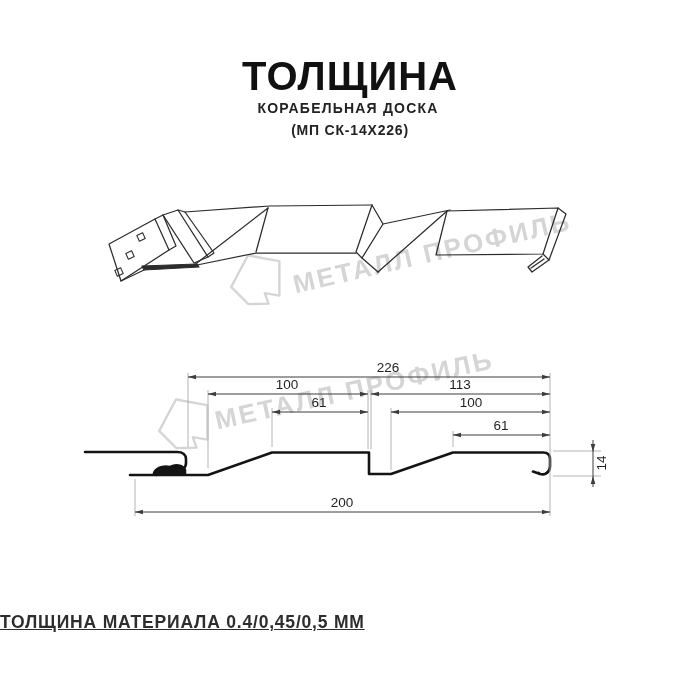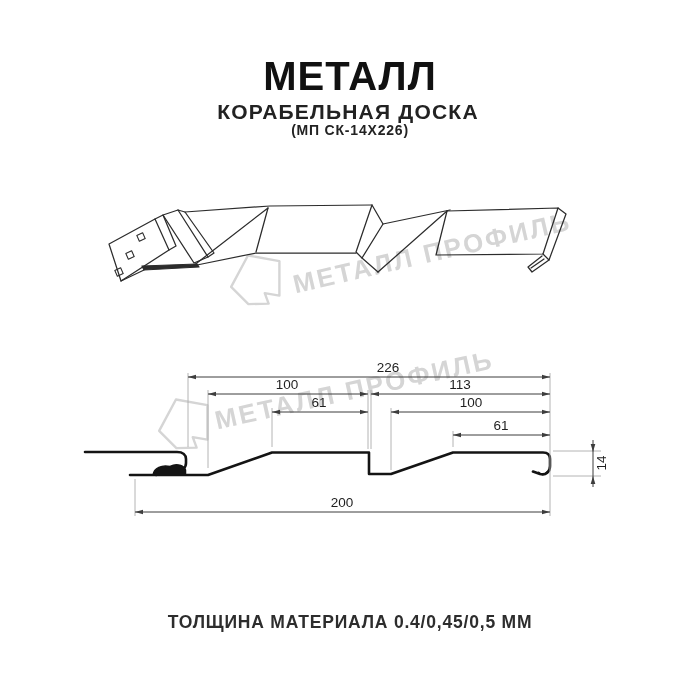--- a/index.html
+++ b/index.html
@@ -6,29 +6,29 @@
   .canvas{
     position:relative;width:700px;height:700px;background:#ffffff;overflow:hidden;
     font-family:"Liberation Sans",sans-serif;
   }
   .title{
     position:absolute;left:0;right:0;top:54px;text-align:center;
     font-size:40px;font-weight:800;letter-spacing:1px;color:#111111;
   }
   .subtitle{
     position:absolute;left:0;right:4px;top:100px;text-align:center;
-    font-size:21px;font-weight:700;letter-spacing:1.2px;color:#222222;
+    font-size:14px;font-weight:700;letter-spacing:1.2px;color:#222222;
   }
   .model{
     position:absolute;left:0;right:0;top:122px;text-align:center;
     font-size:14px;font-weight:700;letter-spacing:0.8px;color:#222222;
   }
   .footer-note{
-    position:absolute;left:0;right:0;top:612px;text-align:center;
-    font-size:17.5px;font-weight:700;letter-spacing:0.8px;color:#2d2d2d;
+    position:absolute;left:0;right:0;top:612px;
+    font-size:17.5px;font-weight:700;letter-spacing:0.8px;color:#2d2d2d;text-decoration:underline;
   }
   .wm{
     position:absolute;font-size:26px;font-weight:700;letter-spacing:2.5px;
     color:#d5d5d5;white-space:nowrap;transform-origin:left top;z-index:1;
   }
   .wm1{left:290px;top:270px;transform:rotate(-13deg);}
   .wm2{left:212px;top:406px;transform:rotate(-12.5deg);}
   svg.drawing{position:absolute;left:0;top:0;z-index:2;}
   .dim{
     position:absolute;font-size:13.5px;color:#1f1f1f;z-index:3;
@@ -37,21 +37,21 @@
   .dim-v{
     position:absolute;font-size:13.5px;color:#1f1f1f;z-index:3;
     transform:translate(-50%,-50%) rotate(-90deg);white-space:nowrap;
   }
 </style>
 </head>
 <body>
 
 <div class="canvas">
 
-  <div class="title">МЕТАЛЛ</div>
+  <div class="title">ТОЛЩИНА</div>
   <div class="subtitle">КОРАБЕЛЬНАЯ ДОСКА</div>
   <div class="model">(МП СК-14Х226)</div>
 
   <div class="wm wm1">МЕТАЛЛ ПРОФИЛЬ</div>
   <div class="wm wm2">МЕТАЛЛ ПРОФИЛЬ</div>
 
   <svg class="drawing" width="700" height="700" viewBox="0 0 700 700">
 
     <g transform="translate(222,258) rotate(-10)" fill="none" stroke="#d5d5d5" stroke-width="2.4" stroke-linejoin="round">
       <path d="M26,2 L56,13 L50,47 L36,42 L38,53 L18,50 L4,30 Z"></path>

